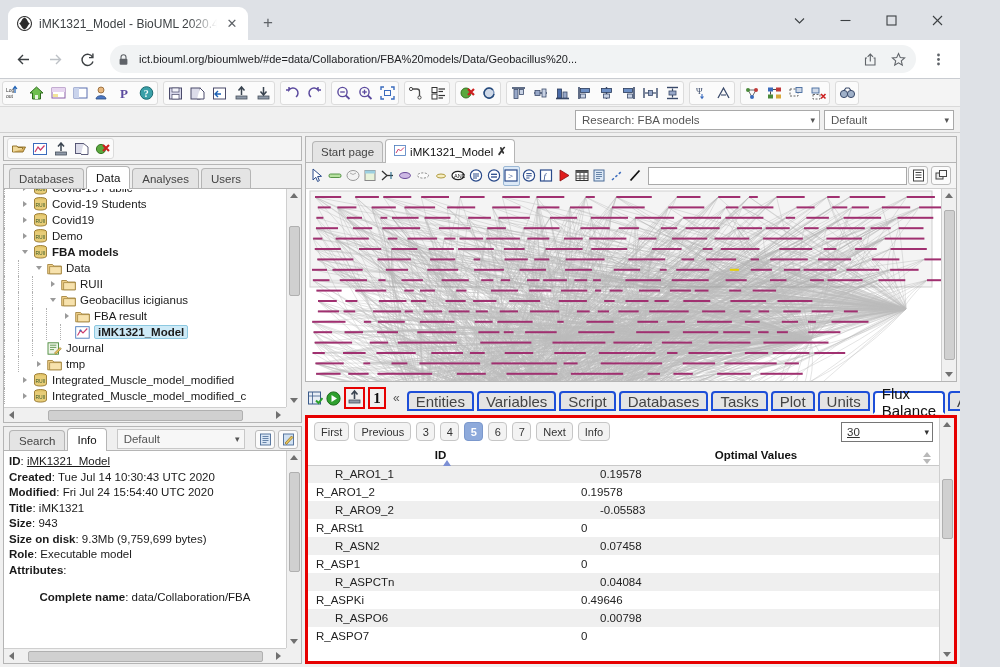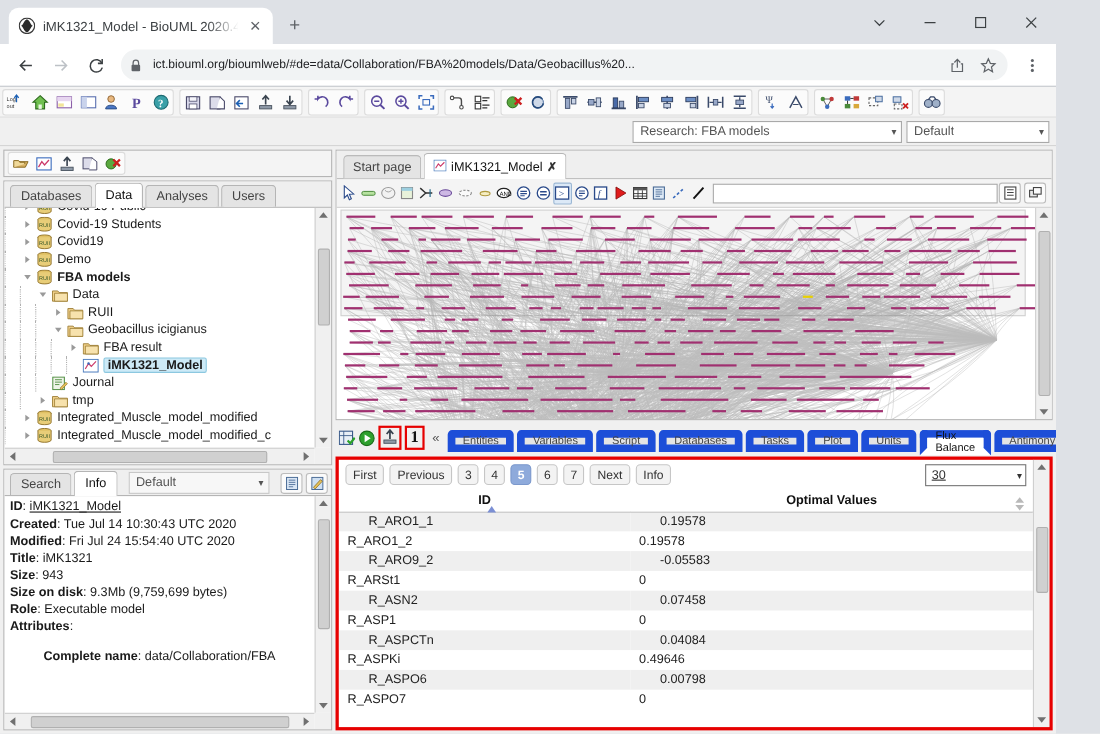--- a/index.html
+++ b/index.html
@@ -200,22 +200,22 @@
   .br-tabbar { height:27px; background:#f0f0f0; display:flex;
                align-items:center; gap:3px; padding:0 3px; }
   .br-ctl { width:16px; height:16px; display:flex; align-items:center;
             justify-content:center; }
   .hl-box { border:2px solid #e60000; padding:0 1px; display:flex;
             align-items:center; justify-content:center; }
   .step-num { font-family:"Liberation Serif", serif; font-weight:bold;
               font-size:15px; color:#111; padding:0 4px; line-height:1; }
   .chev { font-size:12px; color:#555; padding:0 4px; }
   .btab { height:20px; padding:0 7px; display:flex; align-items:center;
-          font-size:10px; color:#444; background:#e4e4e4;
-          border:7px solid #1d4ed8; border-radius:4px 4px 0 0;
+          font-size:15px; color:#444; background:#e4e4e4;
+          border:2px solid #1d4ed8; border-radius:4px 4px 0 0;
           position:relative; top:3px; }
   .btab.active { background:#fff; color:#111; height:23px; border-bottom-color:#fff;
                  top:4px; }
   .gear { width:20px; height:20px; display:flex; align-items:center;
           justify-content:center; margin-left:auto; }
 
   .tablebox { flex:1; border:3px solid #e60000; background:#fff;
               position:relative; overflow:hidden; }
   .table-inner { position:absolute; inset:0 15px 0 0; display:flex;
                  flex-direction:column; overflow:hidden; }

